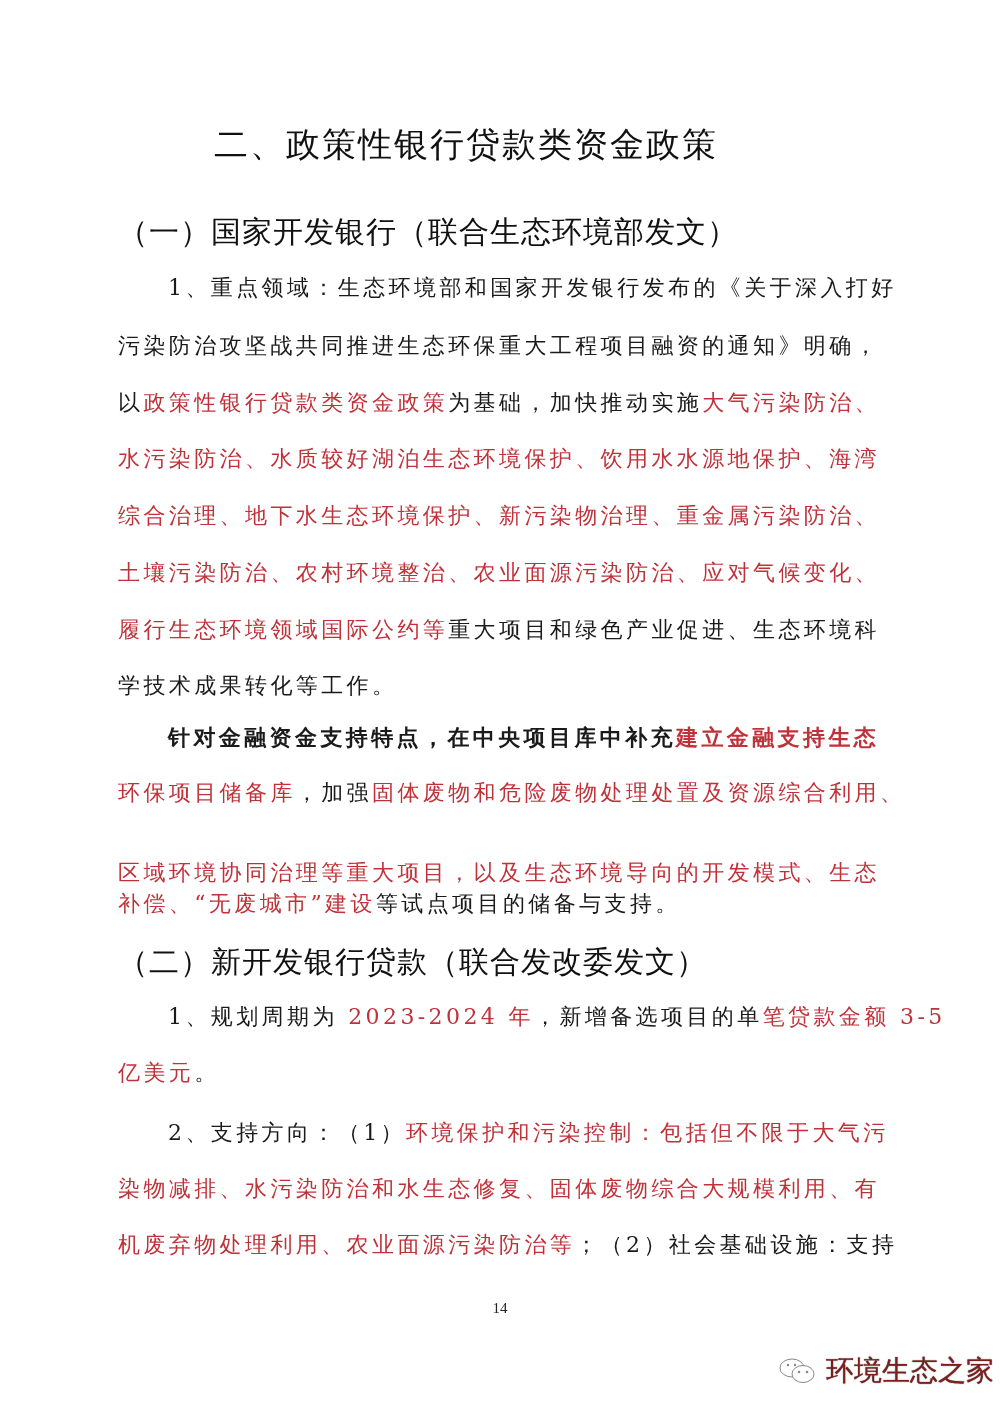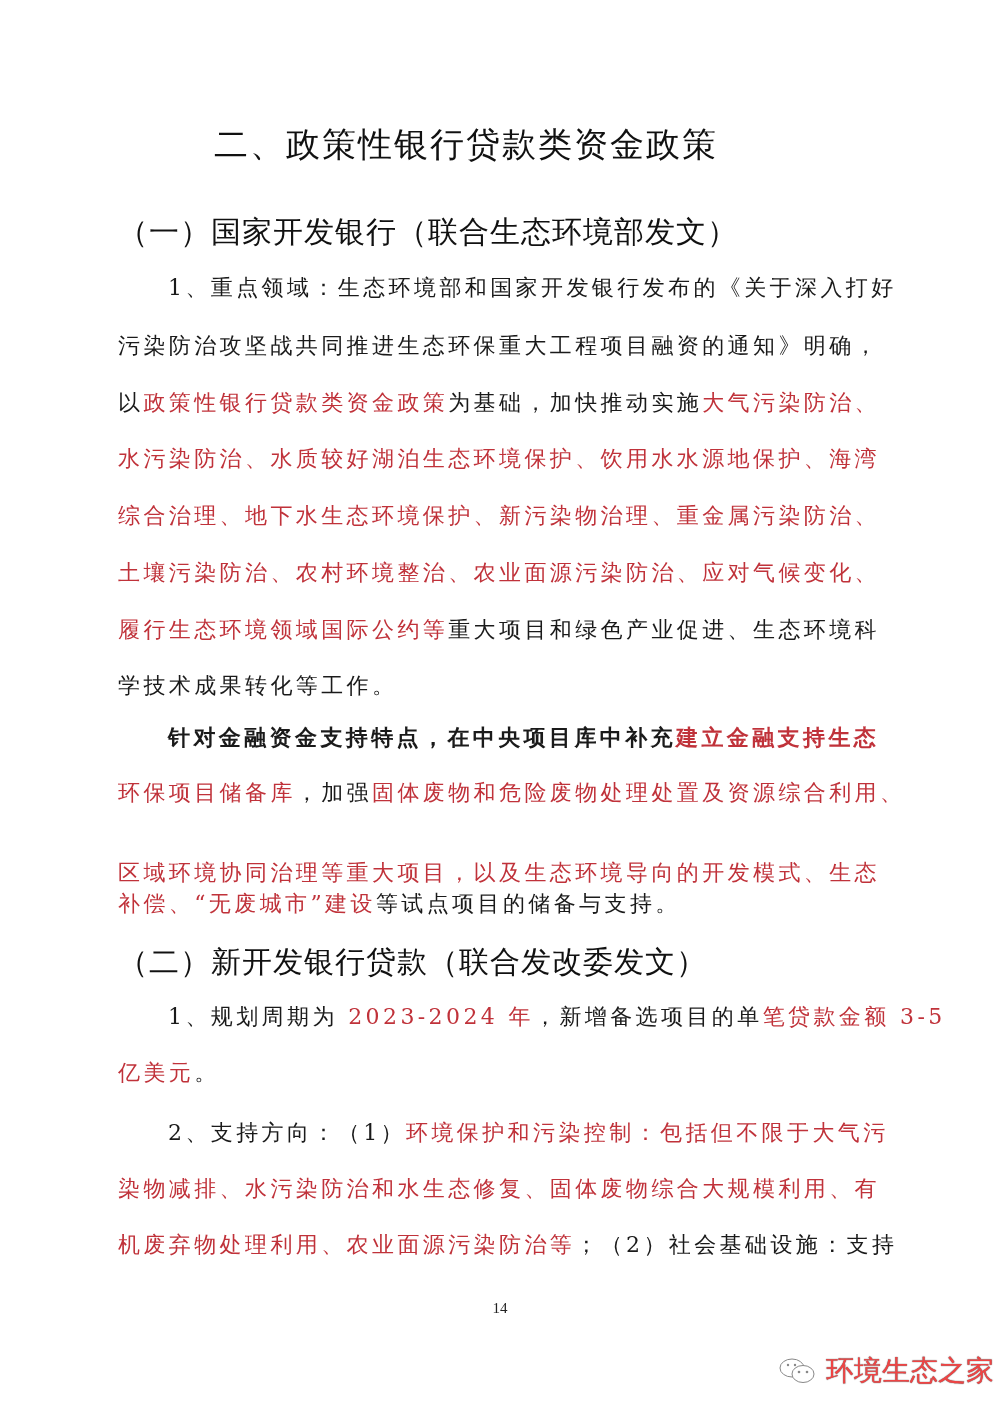--- a/index.html
+++ b/index.html
@@ -25,21 +25,21 @@
     }
     .line.indent { left: 168px; width: 714px; }
     .red { color: #c0323a; }
     .blk { color: #1a1a1a; margin-top: 44px; }
     .page-number {
       position: absolute; left: 0; width: 1000px; top: 1300px; text-align: center;
       font-size: 15px; color: #222; font-family: "Liberation Serif", serif;
     }
     .watermark {
       position: absolute; left: 778px; top: 1352px; display: flex; align-items: center;
-      color: #ef4444; font-size: 28px;
+      color: #7f1d1d; font-size: 28px;
       font-family: "DejaVu Sans", "Liberation Sans", sans-serif;
       text-shadow: 0 0 1px #777, 0 0 1px #777;
       white-space: nowrap;
     }
     .wm-icon { width: 40px; height: 30px; margin-right: 8px; }
   </style>
 </head>
 <body>
 
 <div class="page-title">二、政策性银行贷款类资金政策</div>

